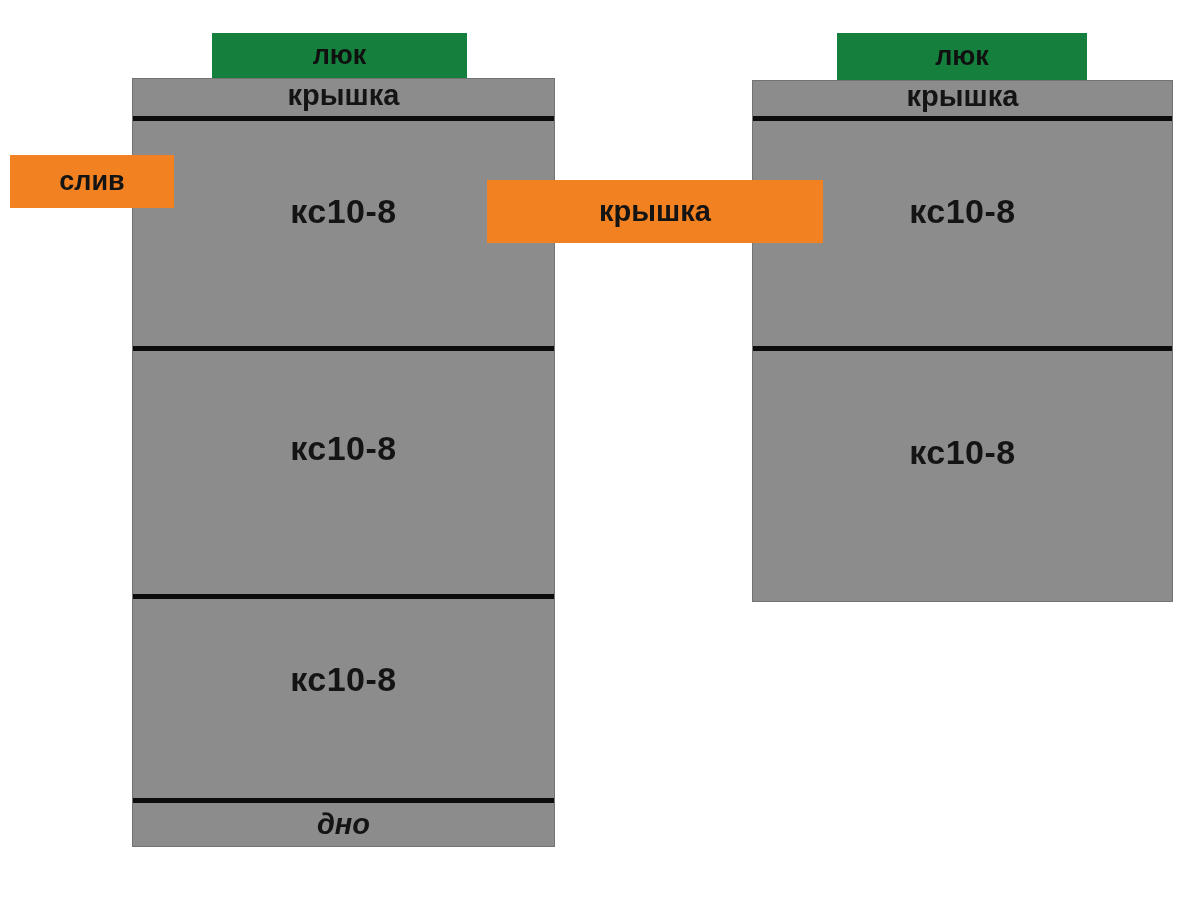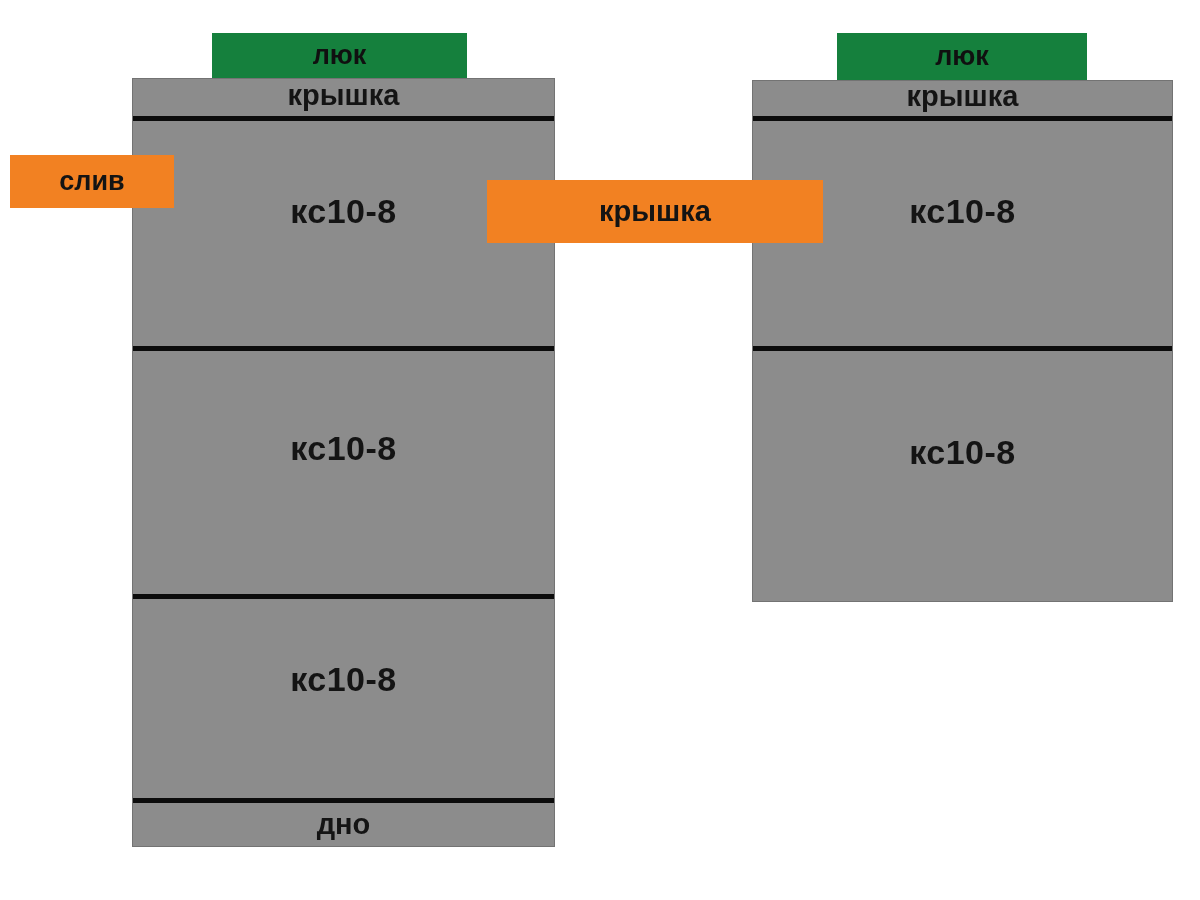--- a/index.html
+++ b/index.html
@@ -84,21 +84,21 @@
   #hatch-left   { left: 212px; top: 33px;  width: 255px; height: 45px; }
   #hatch-right  { left: 837px; top: 33px;  width: 250px; height: 47px; }
 
   #tank-left    { left: 132px; top: 78px;  width: 423px; height: 769px; }
   #tank-right   { left: 752px; top: 80px;  width: 421px; height: 522px; }
 
   #tank-left  .band.cover { height: 42px; }
   #tank-left  .band.r1    { height: 230px; }
   #tank-left  .band.r2    { height: 248px; }
   #tank-left  .band.r3    { height: 204px; }
-  #tank-left  .band.floor { height: 45px; }
+  #tank-left  .band.floor { height: 45px; font-style: italic; }
 
   #tank-right .band.cover { height: 40px; }
   #tank-right .band.r1    { height: 230px; }
   #tank-right .band.r2    { height: 252px; }
 
   #pipe-drain    { left: 10px;  top: 155px; width: 164px; height: 53px; }
   #pipe-overflow { left: 487px; top: 180px; width: 336px; height: 63px; }
 </style>
 </head>
 <body>

